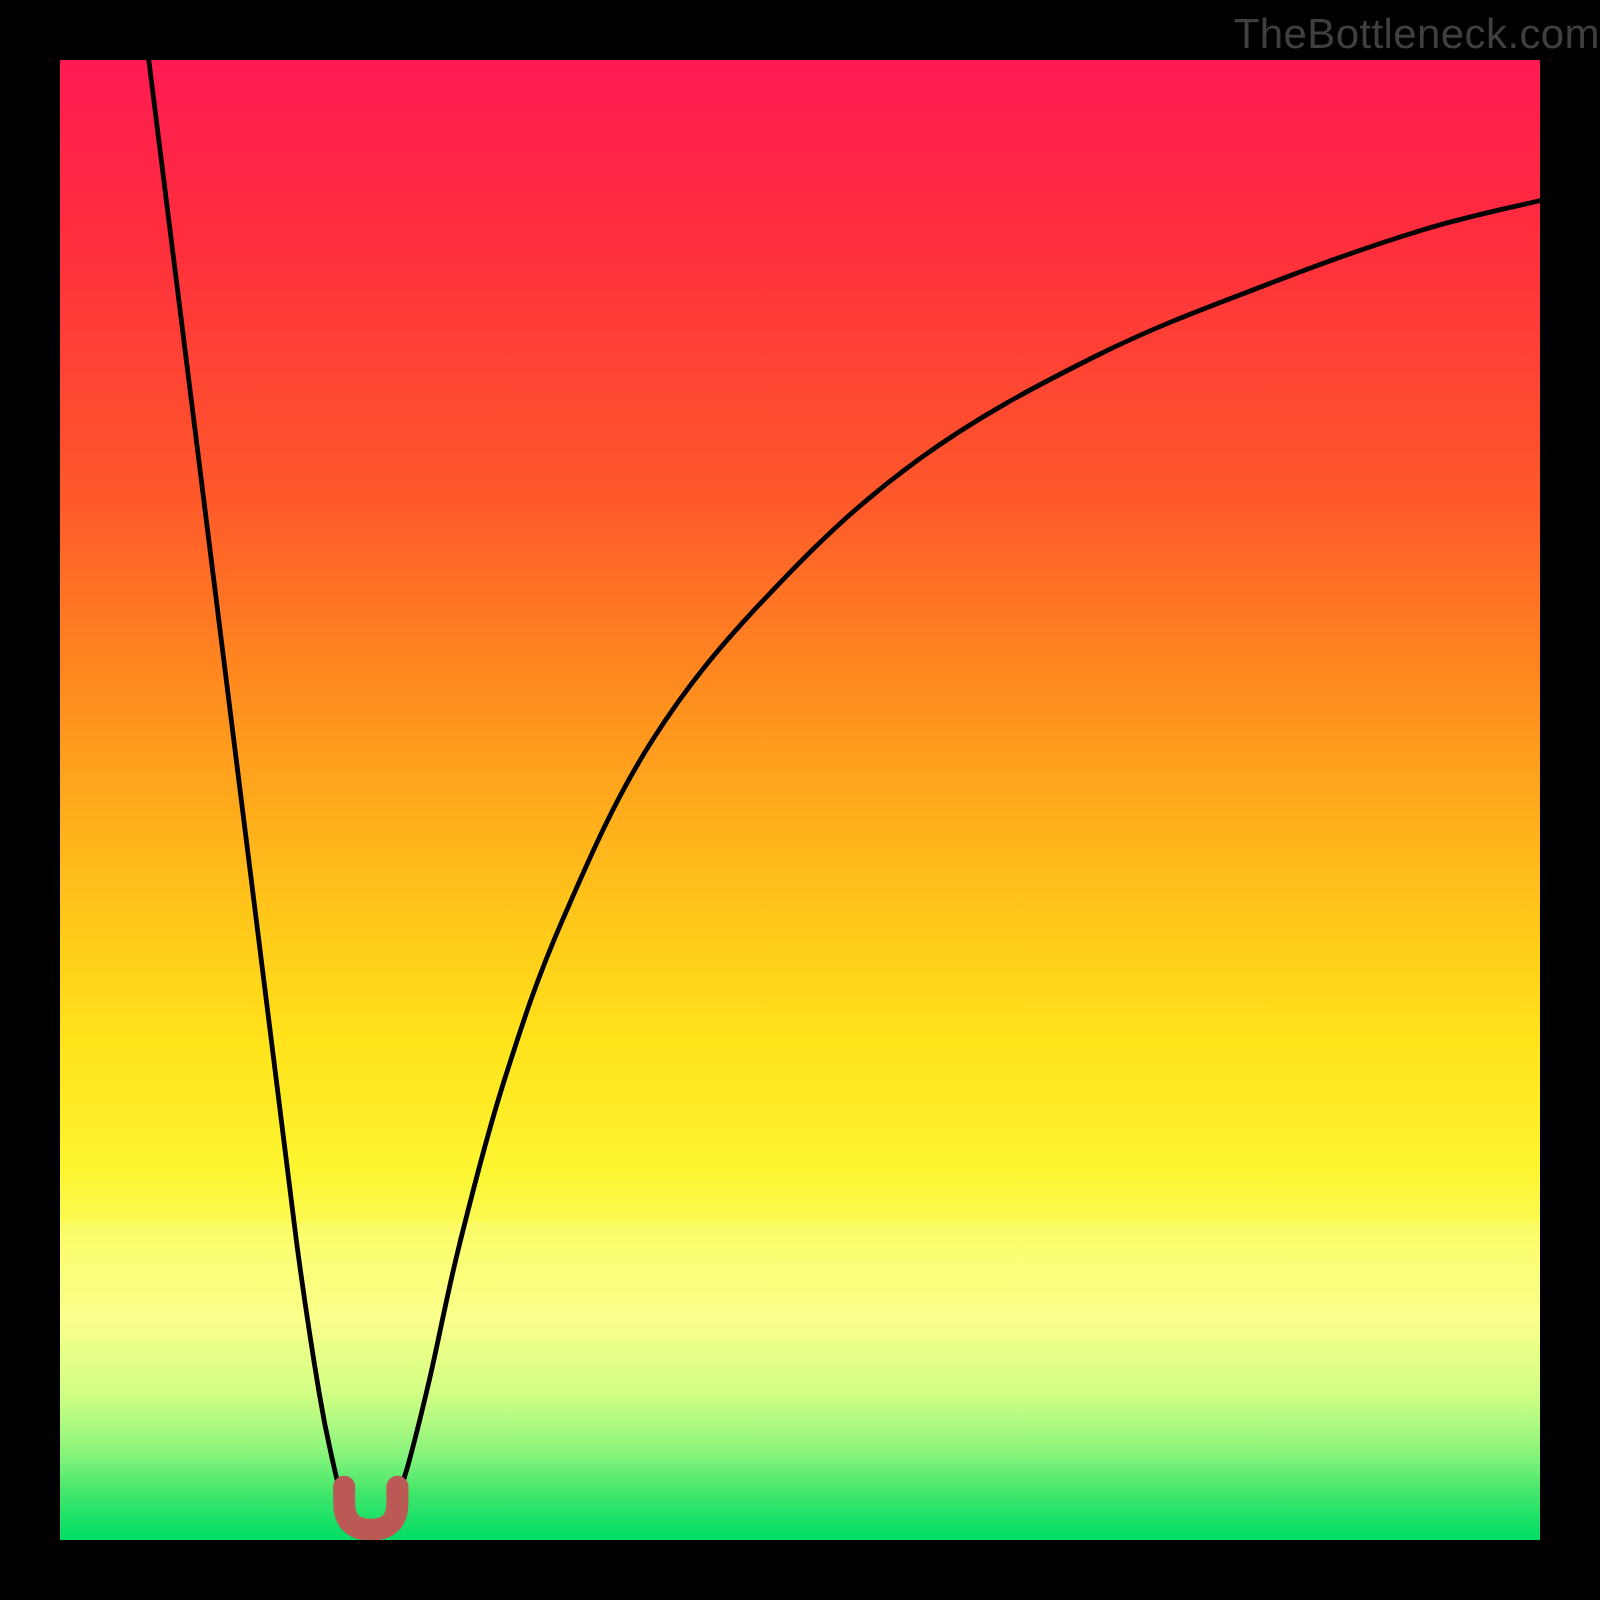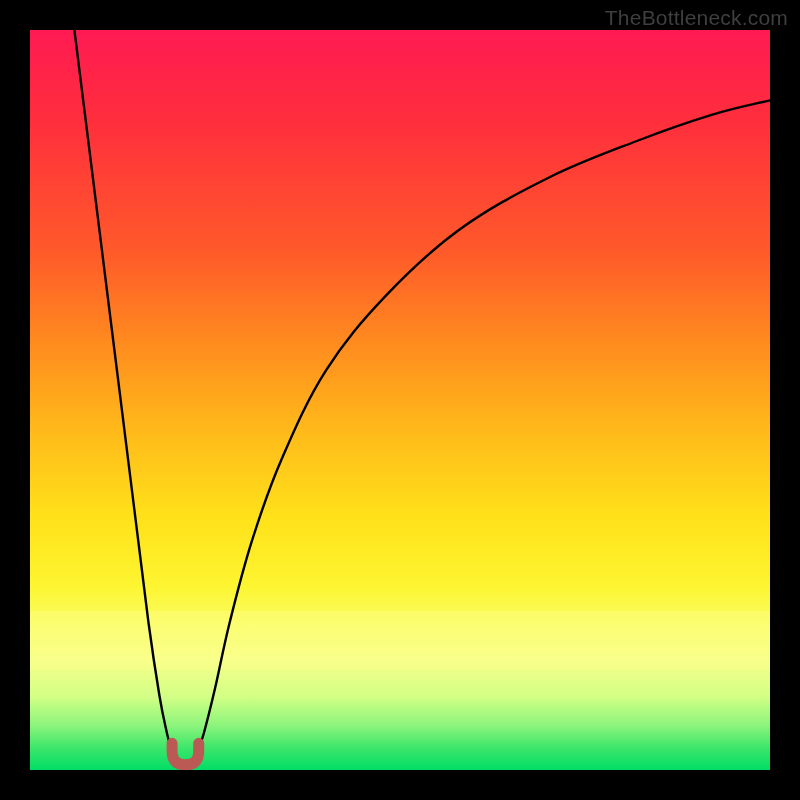--- a/index.html
+++ b/index.html
@@ -54,21 +54,21 @@
   }
   svg.curve {
     position: absolute;
     inset: 0;
     width: 100%;
     height: 100%;
   }
   .watermark {
     position: absolute;
     top: 6px;
-    right: 12px;
+    right: 0;
     color: #3f3f3f;
     font-size: 21px;
     font-weight: 500;
     letter-spacing: 0.2px;
     user-select: none;
   }
 </style>
 </head>
 <body>
 

